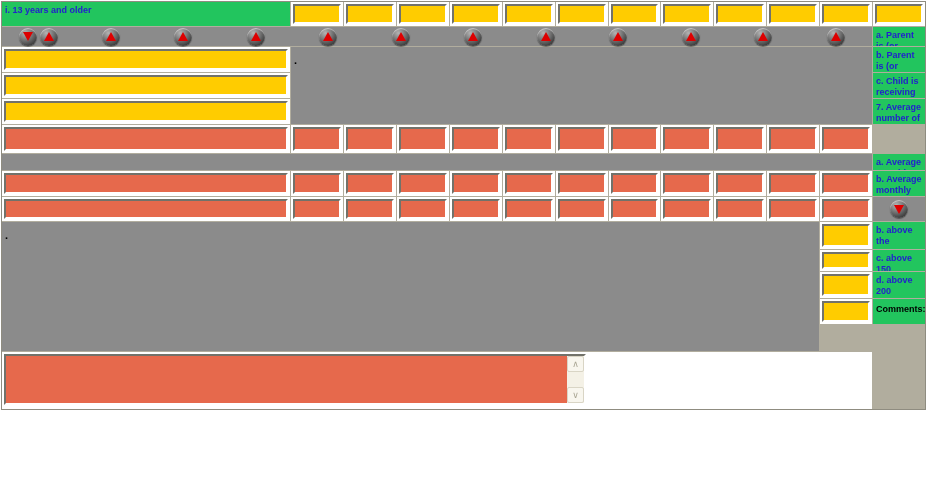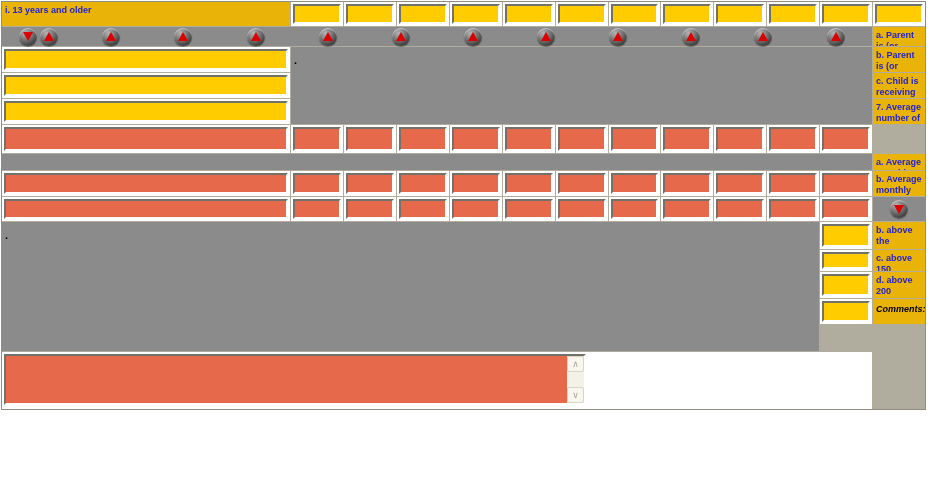--- a/index.html
+++ b/index.html
@@ -14,26 +14,26 @@
     position:absolute; top:1px; left:1px; width:925px;
     display:grid;
     grid-template-columns:288px repeat(12, 1fr);
     grid-template-rows:24px 19px 25px 25px 25px 28px 16px 25px 24px 27px 21px 26px 25px 26px 57px;
     gap:1px;
     background:#b1ad9e;              
     border:1px solid #8f8c80;
   }
 
   .lbl {
-    background:#eab308; padding:3px 3px 1px 3px;
+    background:#22c55e; padding:3px 3px 1px 3px;
     font-size:9px; font-weight:bold; line-height:11px;
     color:#2222cc; overflow:hidden;
   }
   .lbl.black { color:#000000; }
-  .lbl.comments { color:#000; text-align:right; padding-right:5px; padding-top:5px;font-style:italic; }
+  .lbl.comments { color:#000; text-align:right; padding-right:5px; padding-top:5px; }
 
   .cell { background:#ffffff; padding:2px; }
   input.box {
     display:block; width:100%; height:100%;
     border:2px solid; border-color:#72726a #ffffff #ffffff #72726a;
     padding:0 2px; font:11px "Liberation Sans", sans-serif;
   }
   .yellow { background:#ffcc00; }
   .red    { background:#e6694c; }
 

